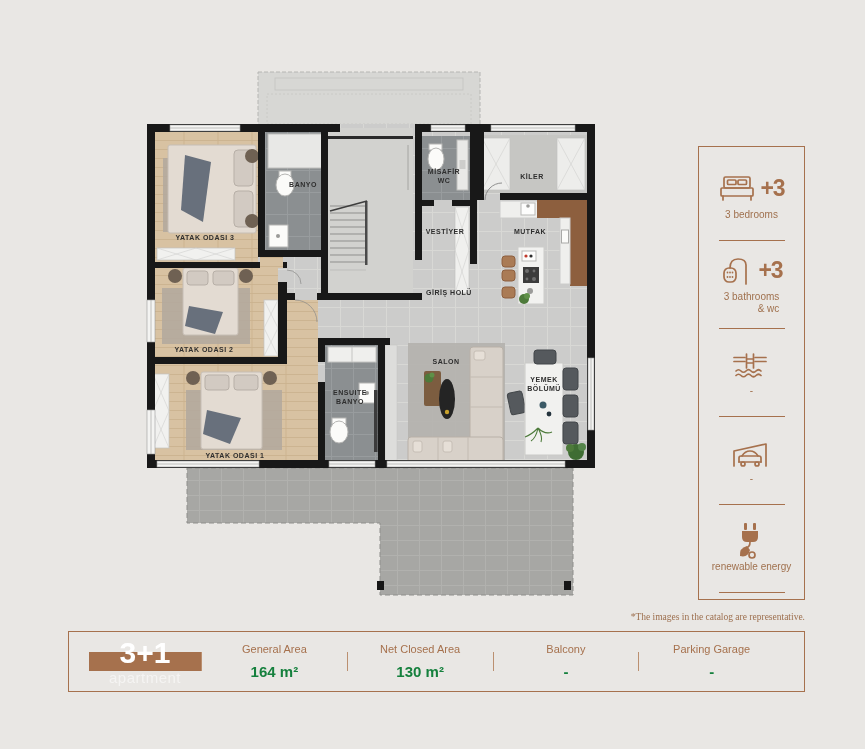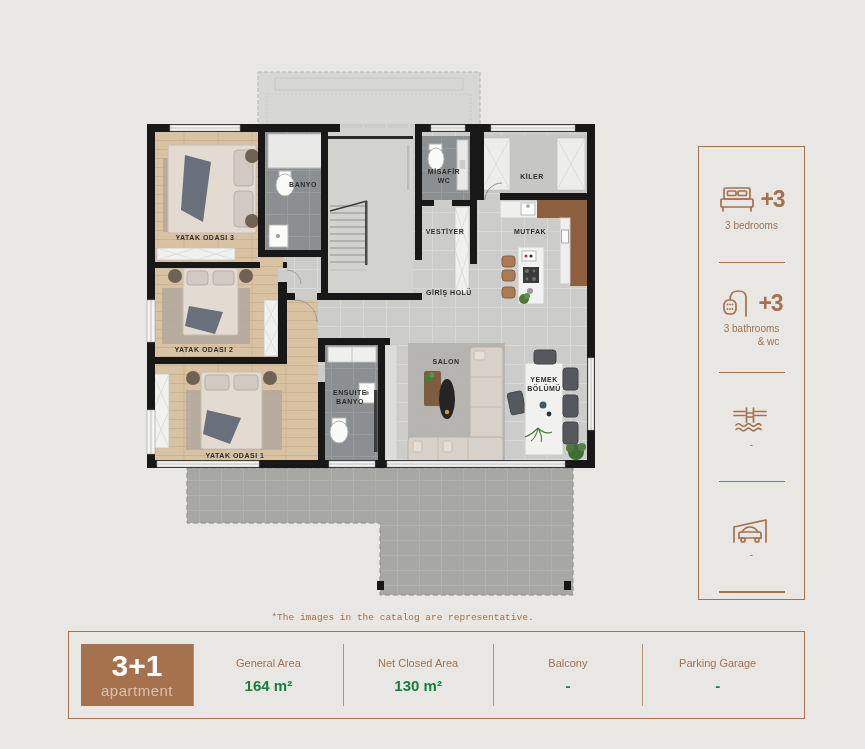--- a/index.html
+++ b/index.html
@@ -22,27 +22,27 @@
   .am-item{flex:1;display:flex;flex-direction:column;align-items:center;justify-content:center;width:100%;gap:3px}
   .am-top{display:flex;align-items:center;justify-content:center;gap:4px;height:34px}
   .badge{font-size:23px;font-weight:700;letter-spacing:-1px;color:#a6714d;line-height:1}
   .am-label{font-size:10px;line-height:1.25;color:#a0714e;text-align:right}
   .am-label span{display:block}
   .am-divider{width:66px;border-top:1px solid #a6714d;flex:0 0 auto}
   .icon{stroke:#a6714d;fill:none;stroke-width:1.7;stroke-linecap:round;stroke-linejoin:round}
   .icon .fill{fill:#a6714d;stroke:none}
   
   .footnote{
-    position:absolute;top:612px;left:0;width:805px;text-align:center;
-    font-family:Liberation Mono, monospace;font-size:9.5px;color:#9d6f4e;
+    position:absolute;top:612px;left:0;width:805px;text-align:right;
+    font-family:Liberation Serif, serif;font-size:9.5px;color:#9d6f4e;
   }
   
   .summary-bar{
-    position:absolute;left:68px;top:631px;width:737px;height:88px;
-    border:1px solid #a6714d;box-sizing:border-box;display:flex;padding:12px;
+    position:absolute;left:68px;top:631px;width:737px;height:61px;
+    border:1px solid #a6714d;box-sizing:border-box;display:flex;padding:20px;
   }
   .unit-box{
     width:112px;flex:0 0 112px;background:#a6714d;color:#fff;
     display:flex;flex-direction:column;align-items:center;justify-content:center;
   }
   .unit-type{font-size:30px;font-weight:700;line-height:1}
   .unit-label{font-size:15px;color:rgba(255,255,255,.55);letter-spacing:.5px;margin-top:1px}
   .cell{
     flex:1;display:flex;flex-direction:column;align-items:center;justify-content:center;
     gap:8px;border-left:1px solid #bb9070;
@@ -382,20 +382,39 @@
       </svg>
       <span class="badge"></span>
     </div>
     <div class="am-label">
       <span>-</span>
         <span></span>
     </div>
   </div>
   <div class="am-divider"></div>
 
+  <div class="am-item">
+    <div class="am-top">
+      <svg class="icon" width="30" height="38" viewBox="0 0 30 38">
+        <g class="fill">
+          <rect x="9" y="1" width="3" height="7" rx="1"></rect>
+          <rect x="18" y="1" width="3" height="7" rx="1"></rect>
+          <path d="M7 9h16v6q0 5-5 5h-6q-5 0-5-5z"></path>
+          <path d="M12 24q-8 2-7 10q8 2 10-6z"></path>
+        </g>
+        <path d="M15 20q0 5-4 6"></path>
+        <circle cx="17" cy="33" r="3"></circle>
+      </svg>
+      <span class="badge"></span>
+    </div>
+    <div class="am-label">
+      <span>renewable energy</span>
+        <span></span>
+    </div>
+  </div>
   <div class="am-divider"></div>
 
 </aside>
 
 <div class="footnote">*The images in the catalog are representative.</div>
 
 <div class="summary-bar">
   <div class="unit-box">
     <div class="unit-type">3+1</div>
     <div class="unit-label">apartment</div>

